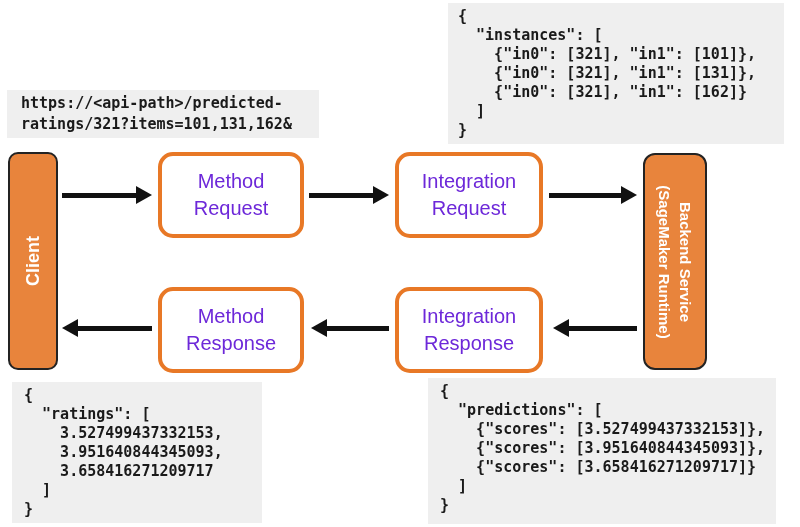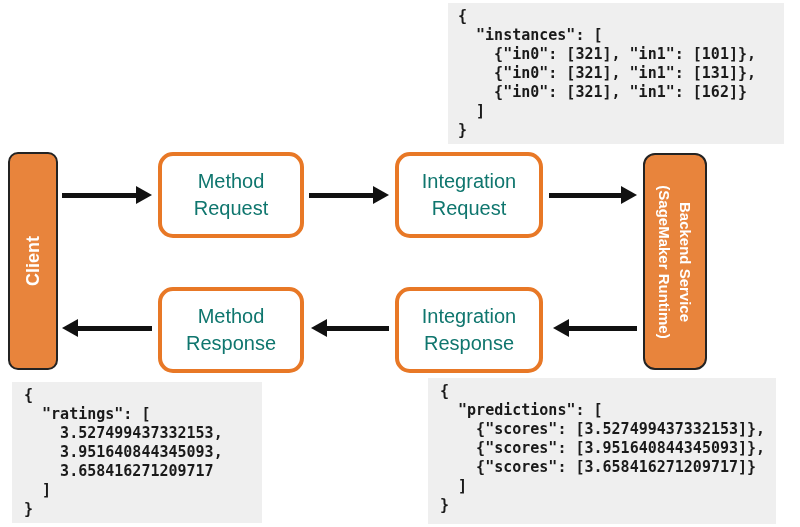--- a/index.html
+++ b/index.html
@@ -57,21 +57,21 @@
   .node-outline {
     position: absolute;
     background: #ffffff;
     border: 4px solid #E87826;
     border-radius: 15px;
     box-sizing: border-box;
     display: flex;
     flex-direction: column;
     align-items: center;
     justify-content: center;
-    color: #0f766e;
+    color: #6d28d9;
     font-size: 20px;
     line-height: 27px;
     text-align: center;
   }
   .node-method-request       { left: 158px; top: 152px; width: 146px; height: 86px; }
   .node-integration-request  { left: 395px; top: 152px; width: 148px; height: 86px; }
   .node-method-response      { left: 158px; top: 287px; width: 146px; height: 86px; }
   .node-integration-response { left: 395px; top: 287px; width: 148px; height: 86px; }
 
   
@@ -99,20 +99,22 @@
   .a3 { left: 549px; top: 186px; width: 88px; }
   .a4 { left: 553px; top: 319px; width: 84px; }
   .a5 { left: 311px; top: 319px; width: 78px; }
   .a6 { left: 62px;  top: 319px; width: 90px; }
 </style>
 </head>
 <body>
 
 <div class="canvas">
 
+  <pre class="panel panel-url">https://&lt;api-path&gt;/predicted-
+ratings/321?items=101,131,162&amp;</pre>
   <pre class="panel panel-instances">{
   "instances": [
     {"in0": [321], "in1": [101]},
     {"in0": [321], "in1": [131]},
     {"in0": [321], "in1": [162]}
   ]
 }</pre>
   <pre class="panel panel-ratings">{
   "ratings": [
     3.527499437332153,

